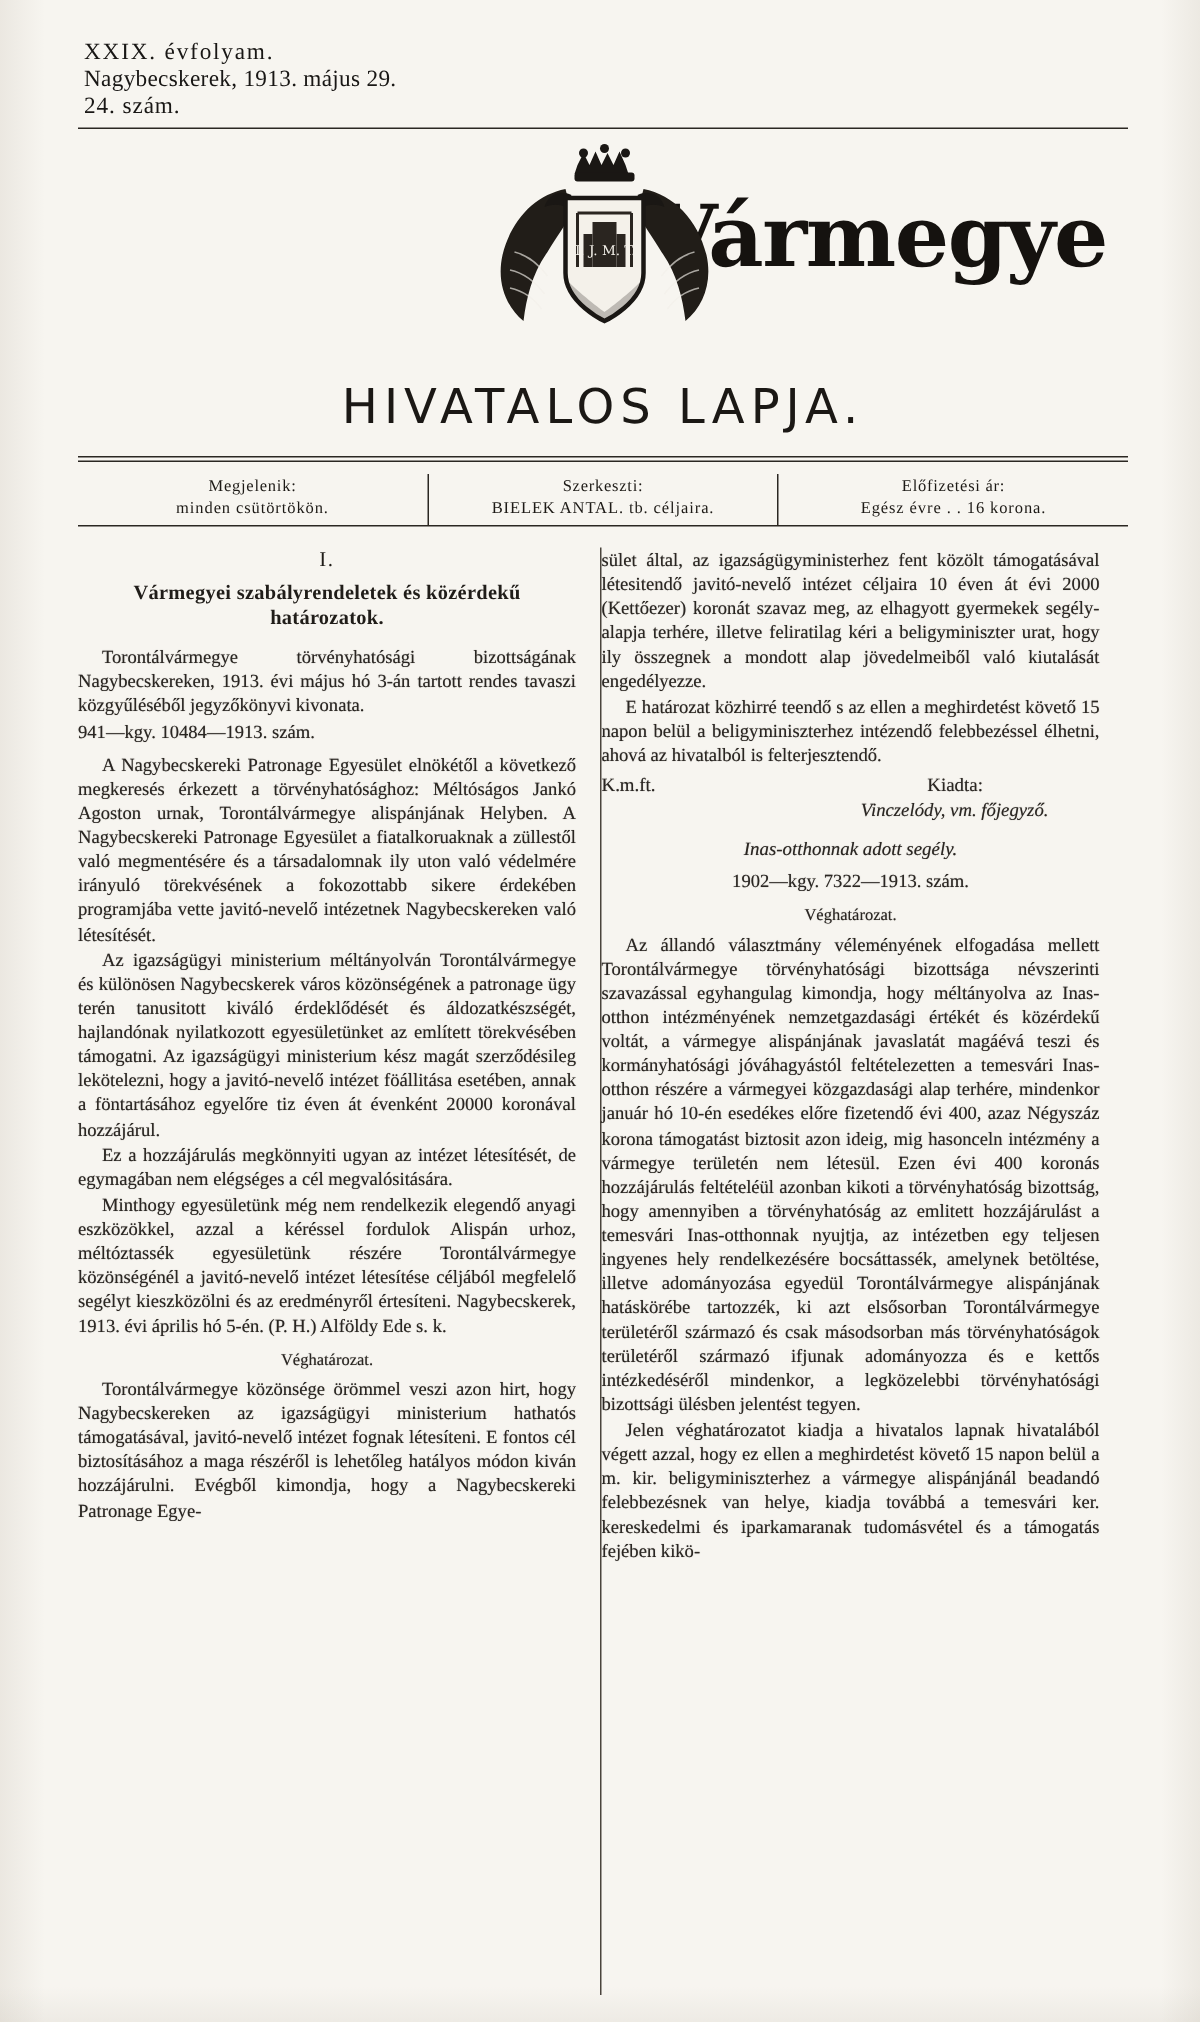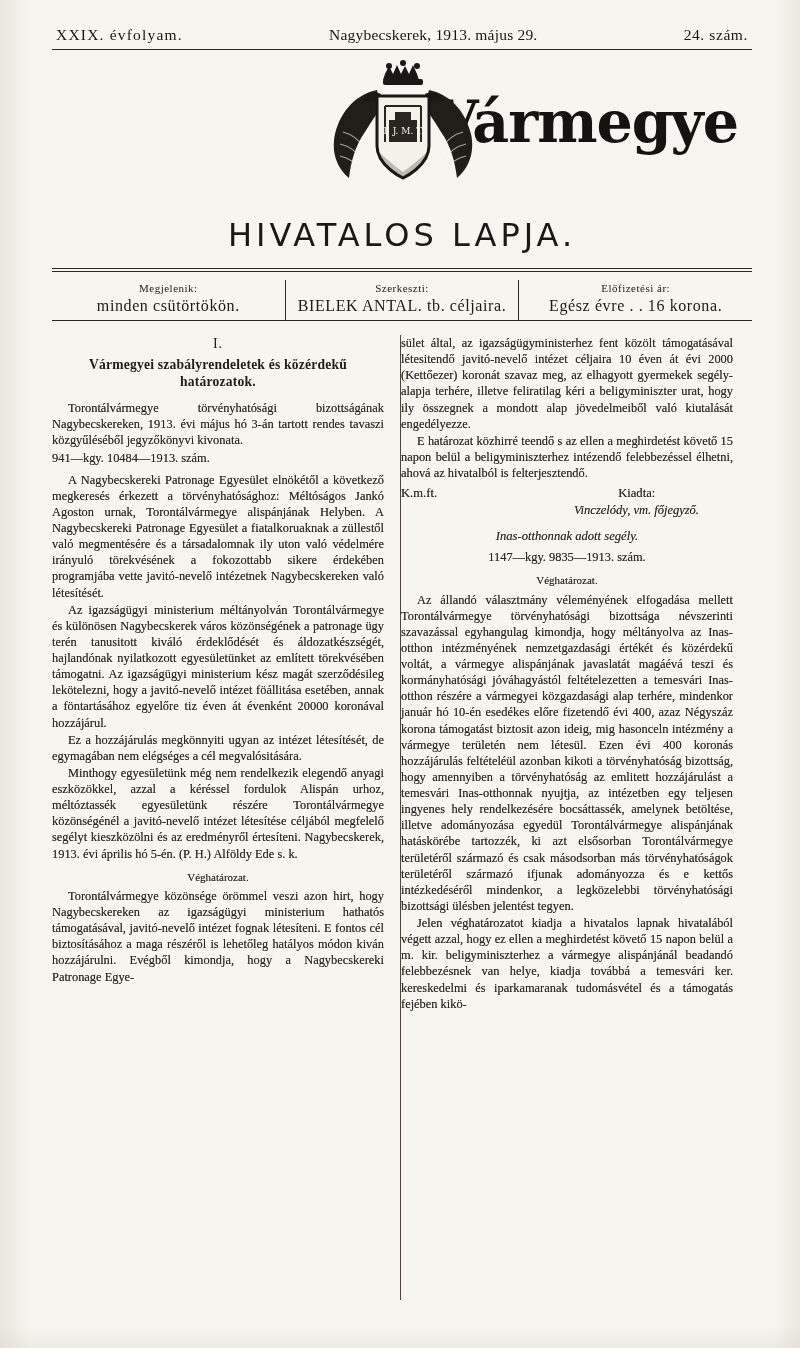--- a/index.html
+++ b/index.html
@@ -36,20 +36,21 @@
   
   .topline {
     display: flex;
     justify-content: space-between;
     align-items: baseline;
     font-size: 15.5px;
     letter-spacing: .4px;
     color: #191715;
     padding: 0 4px 3px 4px;
     font-family: "Liberation Serif", serif;
+    flex-direction: column;
   }
   .topline .vol { letter-spacing: 1.2px; }
   .topline .place { letter-spacing: .2px; }
   .topline .num { letter-spacing: .6px; }
   .rule-thin {
     border-top: 1.2px solid #2b2722;
     margin: 2px 0 0 0;
   }
   .masthead {
     position: relative;
@@ -113,21 +114,21 @@
     padding: 2px 4px 5px 4px;
   }
   .infobar .cell + .cell { border-left: 1.2px solid #2b2722; }
   .infobar .cap {
     letter-spacing: .5px;
     margin-bottom: 3px;
     font-size: 11px;
   }
   .infobar .val {
     letter-spacing: 1.4px;
-    font-size: 16px;
+    font-size: 11px;
   }
   .infobar .val.small { letter-spacing: .6px; }
   .rule-after-info {
     border-top: 1.3px solid #2b2722;
     margin-top: 0px;
   }
   
   .columns {
     display: flex;
     margin-top: 14px;
@@ -308,20 +309,20 @@
       <p class="noind blurred">sület által, az igazságügyministerhez fent közölt támogatásával létesitendő javitó-nevelő intézet céljaira 10 éven át évi 2000 (Kettőezer) koronát szavaz meg, az elhagyott gyermekek segély-alapja terhére, illetve feliratilag kéri a beligyminiszter urat, hogy ily összegnek a mondott alap jövedelmeiből való kiutalását engedélyezze.</p>
       <p class="blurred">E határozat közhirré teendő s az ellen a meghirdetést követő 15 napon belül a beligyminiszterhez intézendő felebbezéssel élhetni, ahová az hivatalból is felterjesztendő.</p>
 
       <div class="sign-row">
         <div class="l blurred">K.m.ft.</div>
         <div class="r blurred">Kiadta:</div>
       </div>
       <div class="sign-name blurred" style="text-align:right; padding-right:34px;">Vinczelódy, vm. főjegyző.</div>
 
       <div class="italic-center blurred">Inas-otthonnak adott segély.</div>
-      <p class="kgy blurred" style="text-align:center;">1147—kgy. 9835—1913. szám.</p>
+      <p class="kgy blurred" style="text-align:center;">1902—kgy. 7322—1913. szám.</p>
       <div class="center-head blurred">Véghatározat.</div>
 
       <p class="blurred">Az állandó választmány véleményének elfogadása mellett Torontálvármegye törvényhatósági bizottsága névszerinti szavazással egyhangulag kimondja, hogy méltányolva az Inas-otthon intézményének nemzetgazdasági értékét és közérdekű voltát, a vármegye alispánjának javaslatát magáévá teszi és kormányhatósági jóváhagyástól feltételezetten a temesvári Inas-otthon részére a vármegyei közgazdasági alap terhére, mindenkor január hó 10-én esedékes előre fizetendő évi 400, azaz Négyszáz korona támogatást biztosit azon ideig, mig hasonceln intézmény a vármegye területén nem létesül. Ezen évi 400 koronás hozzájárulás feltételéül azonban kikoti a törvényhatóság bizottság, hogy amennyiben a törvényhatóság az emlitett hozzájárulást a temesvári Inas-otthonnak nyujtja, az intézetben egy teljesen ingyenes hely rendelkezésére bocsáttassék, amelynek betöltése, illetve adományozása egyedül Torontálvármegye alispánjának hatáskörébe tartozzék, ki azt elsősorban Torontálvármegye területéről származó és csak másodsorban más törvényhatóságok területéről származó ifjunak adományozza és e kettős intézkedéséről mindenkor, a legközelebbi törvényhatósági bizottsági ülésben jelentést tegyen.</p>
       <p class="blurred">Jelen véghatározatot kiadja a hivatalos lapnak hivatalából végett azzal, hogy ez ellen a meghirdetést követő 15 napon belül a m. kir. beligyminiszterhez a vármegye alispánjánál beadandó felebbezésnek van helye, kiadja továbbá a temesvári ker. kereskedelmi és iparkamaranak tudomásvétel és a támogatás fejében kikö-</p>
     </div>
   </div>
 </div>
 
 </body></html>

